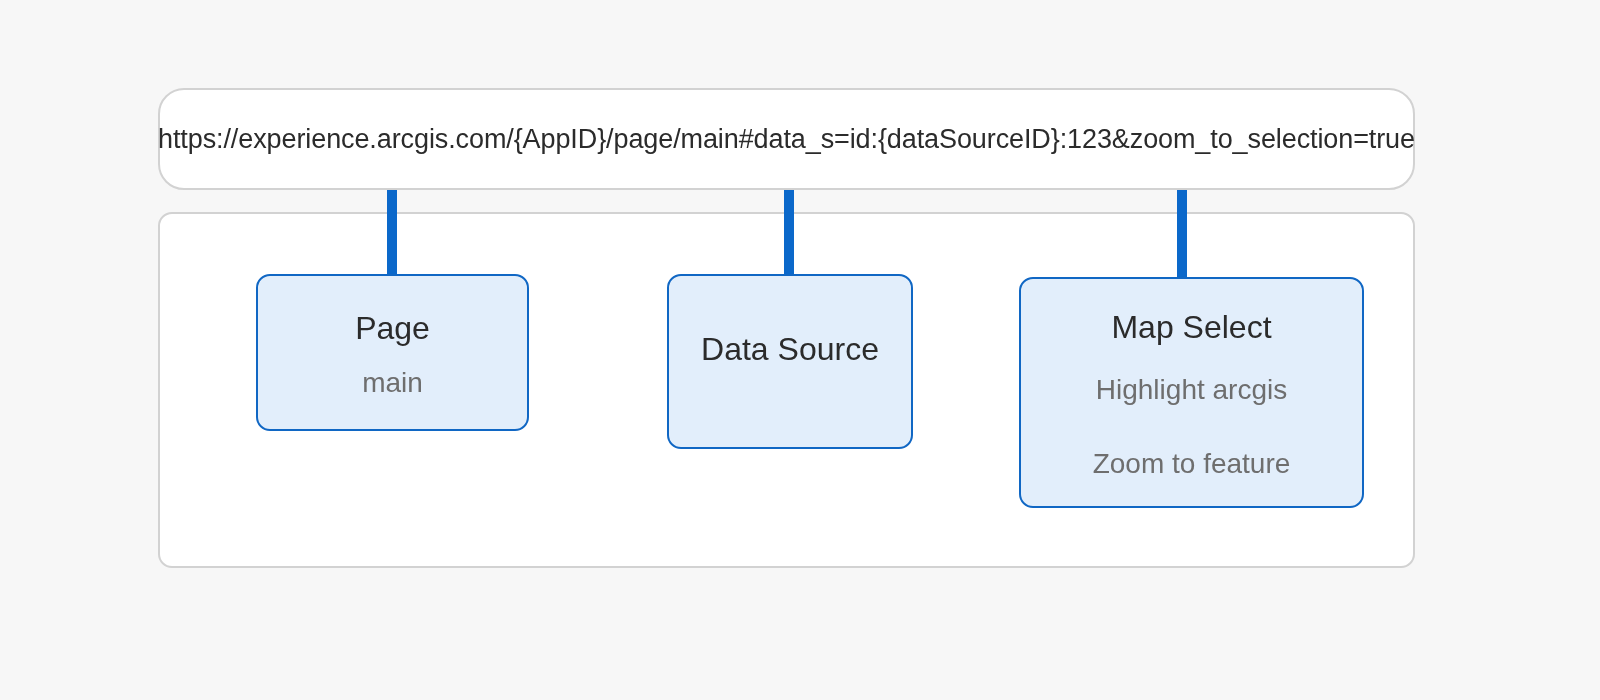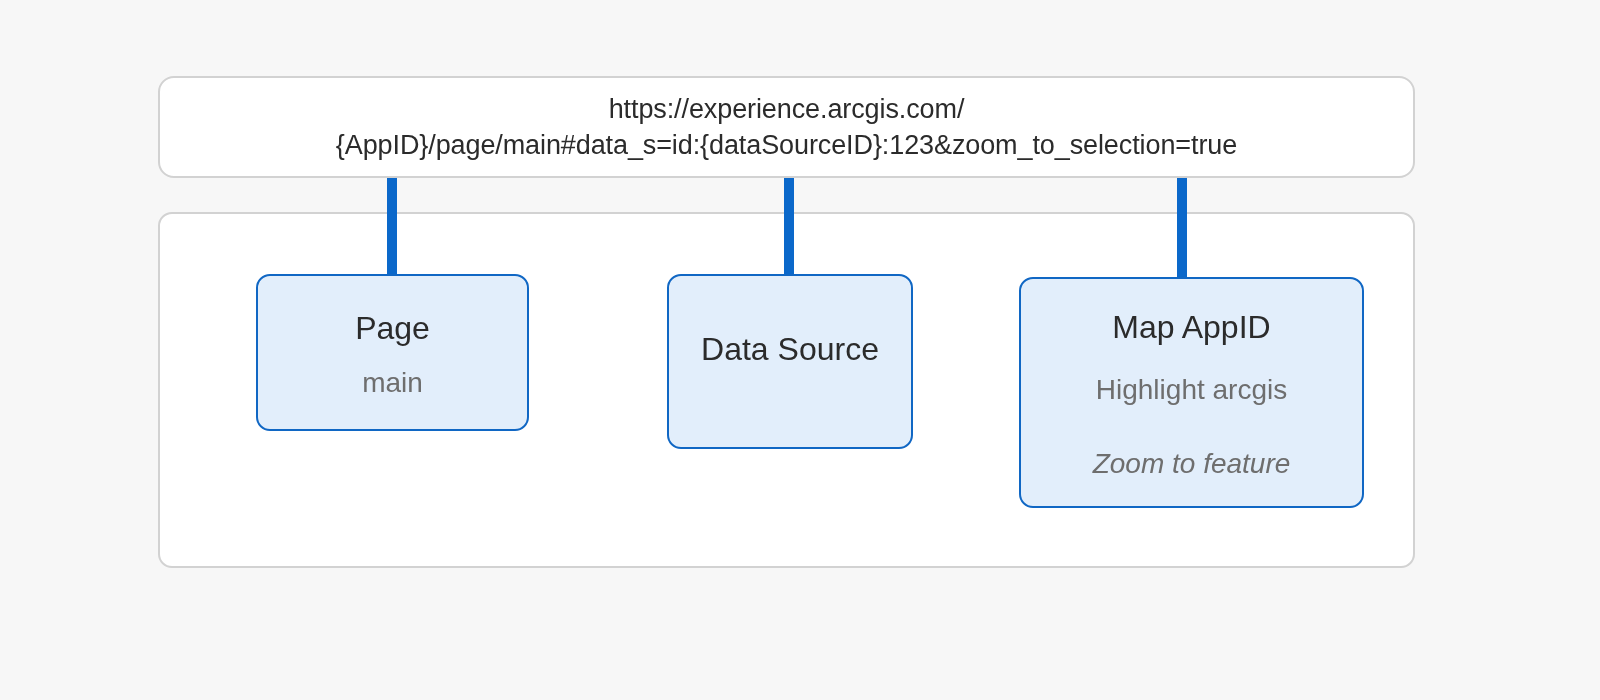--- a/index.html
+++ b/index.html
@@ -17,29 +17,29 @@
   .canvas {
     position: relative;
     width: 1600px;
     height: 700px;
   }
 
   
   .url-panel {
     position: absolute;
     left: 158px;
-    top: 76px;
+    top: 88px;
     width: 1257px;
     height: 102px;
     box-sizing: border-box;
     background: #ffffff;
     border: 2px solid #d2d2d2;
-    border-radius: 16px;
+    border-radius: 26px;
     display: flex;
-    flex-direction: column;
+    flex-direction: row;
     align-items: center;
     justify-content: center;
     z-index: 3;
   }
   .url-line {
     font-size: 27px;
     line-height: 36px;
     color: #2b2b2b;
     white-space: pre;
     letter-spacing: -0.1px;
@@ -114,21 +114,21 @@
   }
   .node.datasource .node-title { margin-bottom: 25px; }
 
   .node.mapwidget {
     left: 1019px;
     top: 277px;
     width: 345px;
     height: 231px;
   }
   .node.mapwidget .node-title { margin-bottom: 28px; }
-  .node.mapwidget .node-sub + .node-sub { margin-top: 44px; font-style: italic; }
+  .node.mapwidget .node-sub + .node-sub { margin-top: 44px; }
 </style>
 </head>
 <body>
 
 <div class="canvas">
 
   <div class="url-panel">
     <div class="url-line">https://experience.arcgis.com/</div>
     <div class="url-line">{AppID}/page/main#data_s=id:{dataSourceID}:123&amp;zoom_to_selection=true</div>
   </div>
@@ -142,18 +142,18 @@
   <div class="node page">
     <div class="node-title">Page</div>
     <div class="node-sub">main</div>
   </div>
 
   <div class="node datasource">
     <div class="node-title">Data Source</div>
   </div>
 
   <div class="node mapwidget">
-    <div class="node-title">Map AppID</div>
+    <div class="node-title">Map Select</div>
     <div class="node-sub">Highlight arcgis</div>
     <div class="node-sub">Zoom to feature</div>
   </div>
 
 </div>
 
 </body></html>

